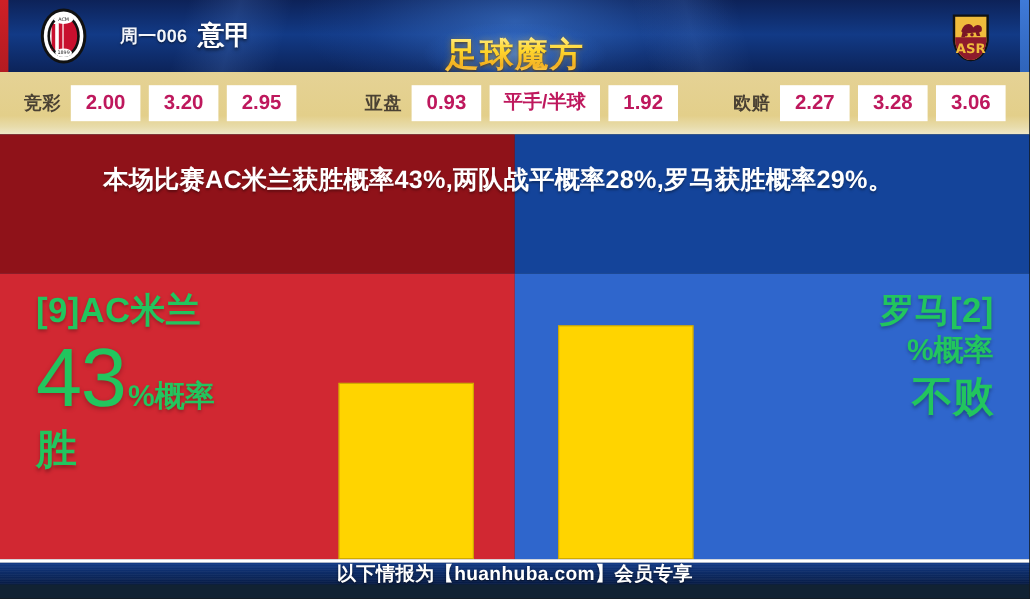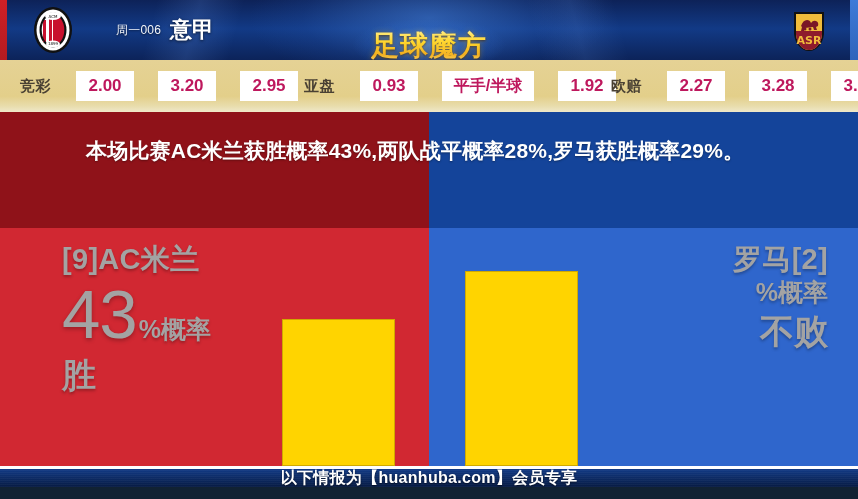--- a/index.html
+++ b/index.html
@@ -50,24 +50,23 @@
   .crest.left { left: 27px; }
   .crest.right { right: 23px; }
 
   .match-label {
     position: absolute;
     left: 100px; top: 0; height: 60px;
     display: flex; align-items: center; gap: 9px;
     color: #ffffff;
   }
   .match-round {
-    font-size: 12px; font-weight: normal; letter-spacing: .2px;
+    font-size: 15px; font-weight: bold; letter-spacing: .2px;
     color: #f2f5fb;
     text-shadow: 0 1px 2px rgba(0,0,0,.6);
-    margin-left: 16px;
   }
   .match-league {
     font-size: 22px; font-weight: bold;
     color: #ffffff;
     text-shadow: 0 1px 3px rgba(0,0,0,.65);
   }
 
   
   .brand {
     position: absolute;
@@ -98,21 +97,21 @@
 
   
   .odds-bar {
     position: absolute;
     left: 0; top: 60px;
     width: 858px; height: 52px;
     background: linear-gradient(180deg, #e5d295 0%, #e3cf8a 70%, #e8dcab 88%, #efe8c9 100%);
     display: flex; align-items: center;
   }
   .odds-group {
-    display: flex; align-items: center; gap: 24px;
+    display: flex; align-items: center; gap: 7px;
     position: absolute;
   }
   .odds-group.g1 { left: 20px; }
   .odds-group.g2 { left: 304px; }
   .odds-group.g3 { left: 611px; }
   .odds-title {
     font-size: 15px; font-weight: bold; color: #4a4133;
     letter-spacing: .5px;
     min-width: 32px;
   }
@@ -183,22 +182,21 @@
     left: 282px; bottom: 0; width: 113px;
   }
   .bar-right {
     left: 465px; bottom: 0; width: 113px;
   }
 
   
   .team-block {
     position: absolute;
     top: 12px;
-    color: #a3a3a3;
-    margin-left: 32px;
+    color: #22c55e;
   }
   .team-block.left { left: 30px; text-align: left; }
   .team-block.right { right: 30px; text-align: right; }
 
   .team-name {
     font-size: 29px; font-weight: bold;
     line-height: 38px;
     letter-spacing: .3px;
     text-shadow: 0 2px 3px rgba(0,0,0,.28);
     white-space: nowrap;

